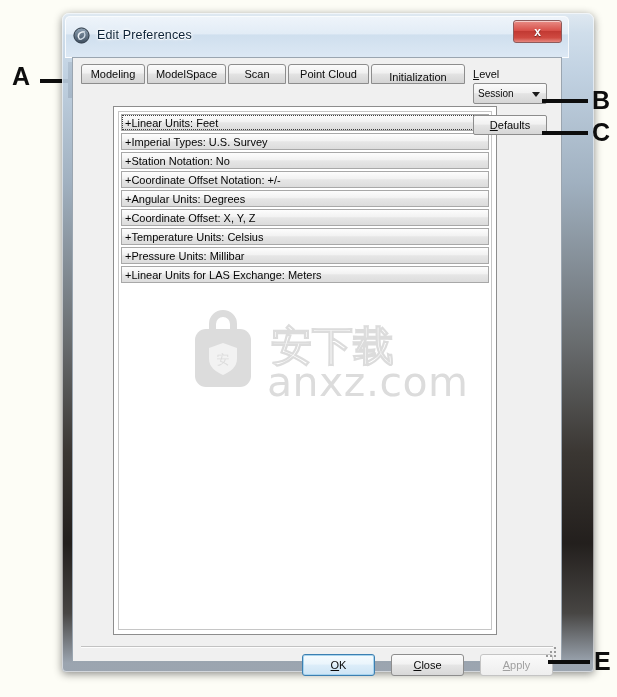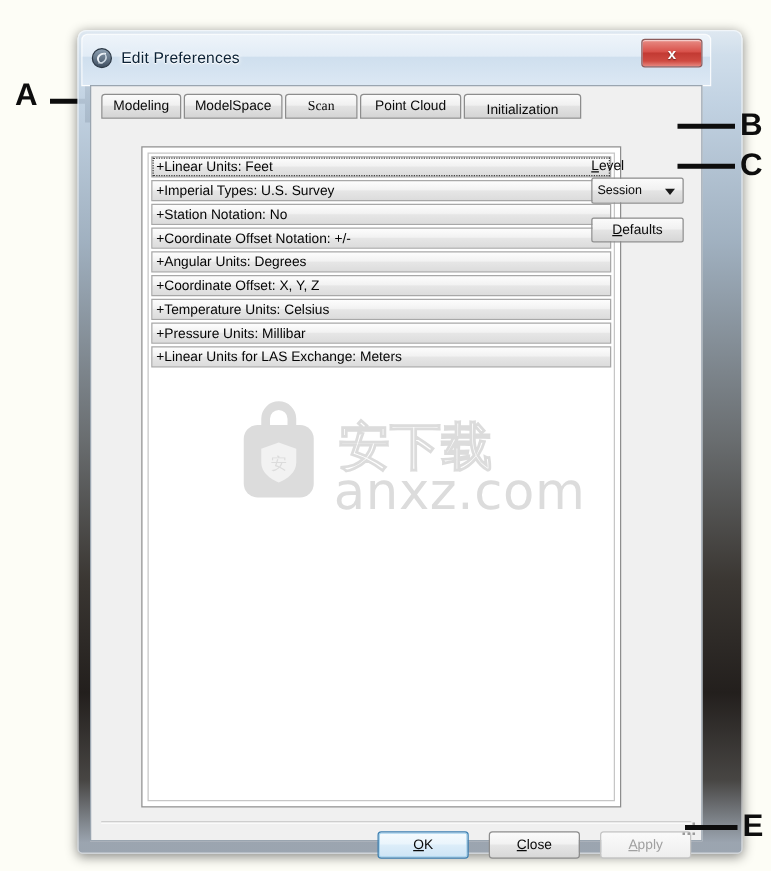--- a/index.html
+++ b/index.html
@@ -12,21 +12,21 @@
   
   .callout-letter{
     position:absolute;font-family:"Liberation Sans",sans-serif;
     font-weight:bold;font-size:25px;color:#0d0d0d;line-height:1;
   }
   .callout-line{position:absolute;background:#0d0d0d;height:4px;}
   .callout-bracket{position:absolute;background:#0d0d0d;width:5px;}
 
   
   #window{
-    position:absolute;left:62px;top:24px;width:532px;height:659px;
+    position:absolute;left:62px;top:13px;width:532px;height:659px;
     border-radius:7px 7px 4px 4px;
     box-sizing:border-box;
     padding:20px 4px 4px 4px;
     background:linear-gradient(to bottom,
        rgba(222,232,241,0.96) 0px,
        rgba(205,220,234,0.95) 20px,
        rgba(188,206,224,0.92) 60px,
        rgba(150,168,186,0.90) 170px,
        rgba(92,96,99,0.92) 330px,
        rgba(48,44,40,0.95) 440px,
@@ -125,21 +125,21 @@
   #watermark{
     position:absolute;left:60px;top:190px;width:260px;height:105px;
     pointer-events:none;user-select:none;
   }
   #wm-text{
     position:absolute;left:88px;top:60px;font-size:41px;color:#dcdcdc;
     font-family:"DejaVu Sans",sans-serif;letter-spacing:0.5px;line-height:1;
   }
 
   
-  #right-col{position:absolute;left:400px;top:6px;width:82px;margin-top:48px;}
+  #right-col{position:absolute;left:400px;top:6px;width:82px;}
   #level-label{
     font-size:11px;color:#0a0a0a;margin-bottom:3px;display:inline-block;
   }
   #level-label u{text-decoration:underline;}
   #level-select{
     width:74px;height:21px;box-sizing:border-box;
     background:linear-gradient(to bottom,#fbfbfb 0%,#f1f1f1 45%,#e4e4e4 51%,#d6d6d6 100%);
     border:1px solid #8d8d8d;border-radius:2px;
     display:flex;align-items:center;
     font-size:10px;color:#0a0a0a;padding-left:4px;position:relative;cursor:default;text-align:center;
@@ -223,21 +223,21 @@
 
     <div id="tabpanel">
 
       <div class="tabrow" style="top:0;width:384px;">
         <div class="tab" style="left:0px;width:64px;">
           <span>Modeling</span>
           </div>
         <div class="tab" style="left:66px;width:79px;">
           <span>ModelSpace</span>
           </div>
-        <div class="tab" style="left:147px;width:58px;font-family:Liberation Serif, serif;">
+        <div class="tab" style="left:147px;width:58px;">
           <span>Scan</span>
           </div>
         <div class="tab" style="left:207px;width:81px;">
           <span>Point Cloud</span>
           </div>
         <div class="tab" style="left:290px;width:94px;align-items:flex-end;">
           <span>Initialization</span>
           </div>
       </div>
 

